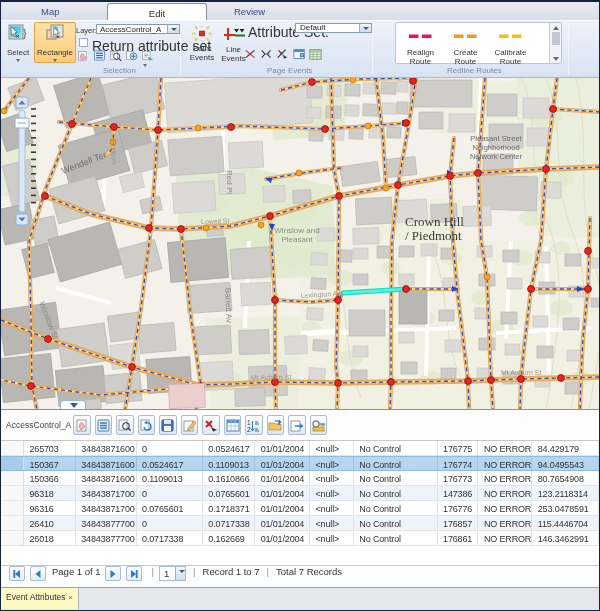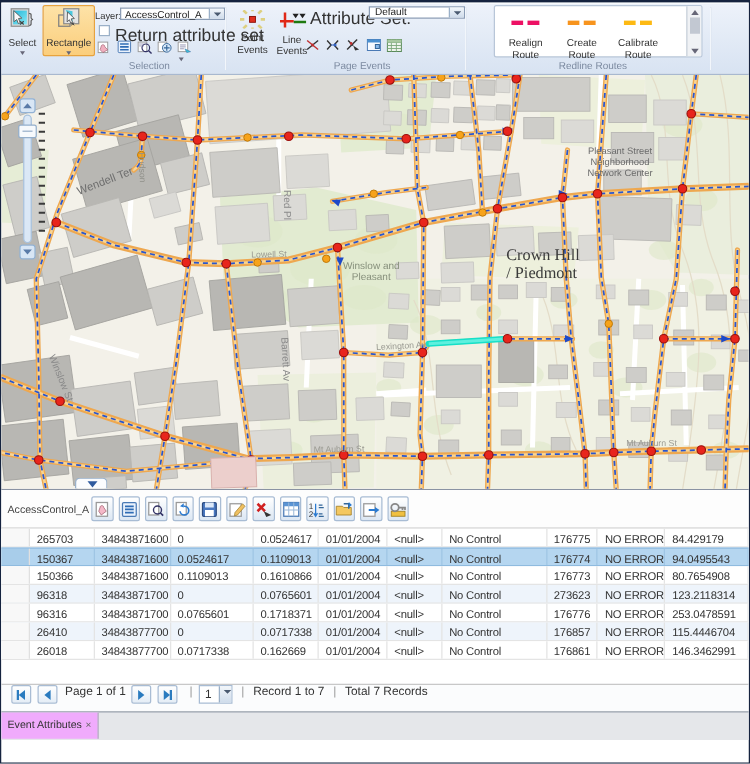--- a/index.html
+++ b/index.html
@@ -33,24 +33,29 @@
 .grow { display:flex; height:15px; background:#fff; border-bottom:1px solid #e4e4e4; }
 .grow.alt { background:#eef4fb; }
 .grow.sel { background:#b5d6f0; border-top:1px solid #8fbbdf; border-bottom:1px solid #8fbbdf; }
 .gsel2 { width:23px; border-right:1px solid #e0e0e0; background:#f8f8f8; }
 .grow.sel .gsel2 { background:#a8cdea; }
 .gc { border-right:1px solid #e4e4e4; padding:3px 0 0 5.5px; overflow:hidden; white-space:nowrap; }
 .grow.sel .gc { border-right:1px solid #9fc5e4; }
 .pager { height:22px; border-top:1px solid #c8c8c8; background:#fbfcfd; display:flex; font-size:9.5px; color:#333; padding-left:8px; }
 .pbtn { width:16px; height:15px; border:1px solid #a8bcd4; border-radius:2px; background:linear-gradient(#fff,#e4edf6); margin-right:5px; display:flex; align-items:center; justify-content:center; }
 .bottombar { height:23px; background:#e5e7ea; border-top:1px solid #9aa2ad; position:relative; }
-.btab { position:absolute; left:0; top:0; width:78px; height:21px; background:#f0abfc; border-right:1px solid #b0b6bf; font-size:8.5px; color:#333; padding:4px 0 0 5px; }
+.btab { position:absolute; left:0; top:0; width:78px; height:21px; background:#fef9c3; border-right:1px solid #b0b6bf; font-size:8.5px; color:#333; padding:4px 0 0 5px; }
 .btab .x { position:absolute; right:5px; top:5px; font-size:8px; color:#666; }
 </style></head><body>
 <div class="app">
+  <div class="tabrow">
+    <div class="tab map">Map</div>
+    <div class="tab active">Edit</div>
+    <div class="tab review">Review</div>
+  </div>
   <div class="ribbon">
     <div class="rectsel"></div>
     <div class="bigbtn" style="left:2px;top:3px;width:30px;"><svg width="20" height="19" viewBox="0 0 20 19">
           <defs>
             <linearGradient id="cyg" x1="0" y1="0" x2="1" y2="1">
               <stop offset="0" stop-color="#1fb6d8"></stop>
               <stop offset="1" stop-color="#8ae8f5"></stop>
             </linearGradient>
           </defs>
           <rect x="1" y="1" width="14" height="14" fill="#d8d8d8" stroke="#909090"></rect>
@@ -668,21 +673,21 @@
       </div>
       <div class="grow alt">
         <div class="gsel2"></div>
         <div class="gc" style="width:52px">96318</div>
         <div class="gc" style="width:61px">34843871700</div>
         <div class="gc" style="width:66.5px">0</div>
         <div class="gc" style="width:52.5px">0.0765601</div>
         <div class="gc" style="width:55px">01/01/2004</div>
         <div class="gc" style="width:44px">&lt;null&gt;</div>
         <div class="gc" style="width:84px">No Control</div>
-        <div class="gc" style="width:41px">273623</div>
+        <div class="gc" style="width:41px">147386</div>
         <div class="gc" style="width:54px">NO ERROR</div>
         <div class="gc" style="width:67px">123.2118314</div>
       </div>
       <div class="grow">
         <div class="gsel2"></div>
         <div class="gc" style="width:52px">96316</div>
         <div class="gc" style="width:61px">34843871700</div>
         <div class="gc" style="width:66.5px">0.0765601</div>
         <div class="gc" style="width:52.5px">0.1718371</div>
         <div class="gc" style="width:55px">01/01/2004</div>

